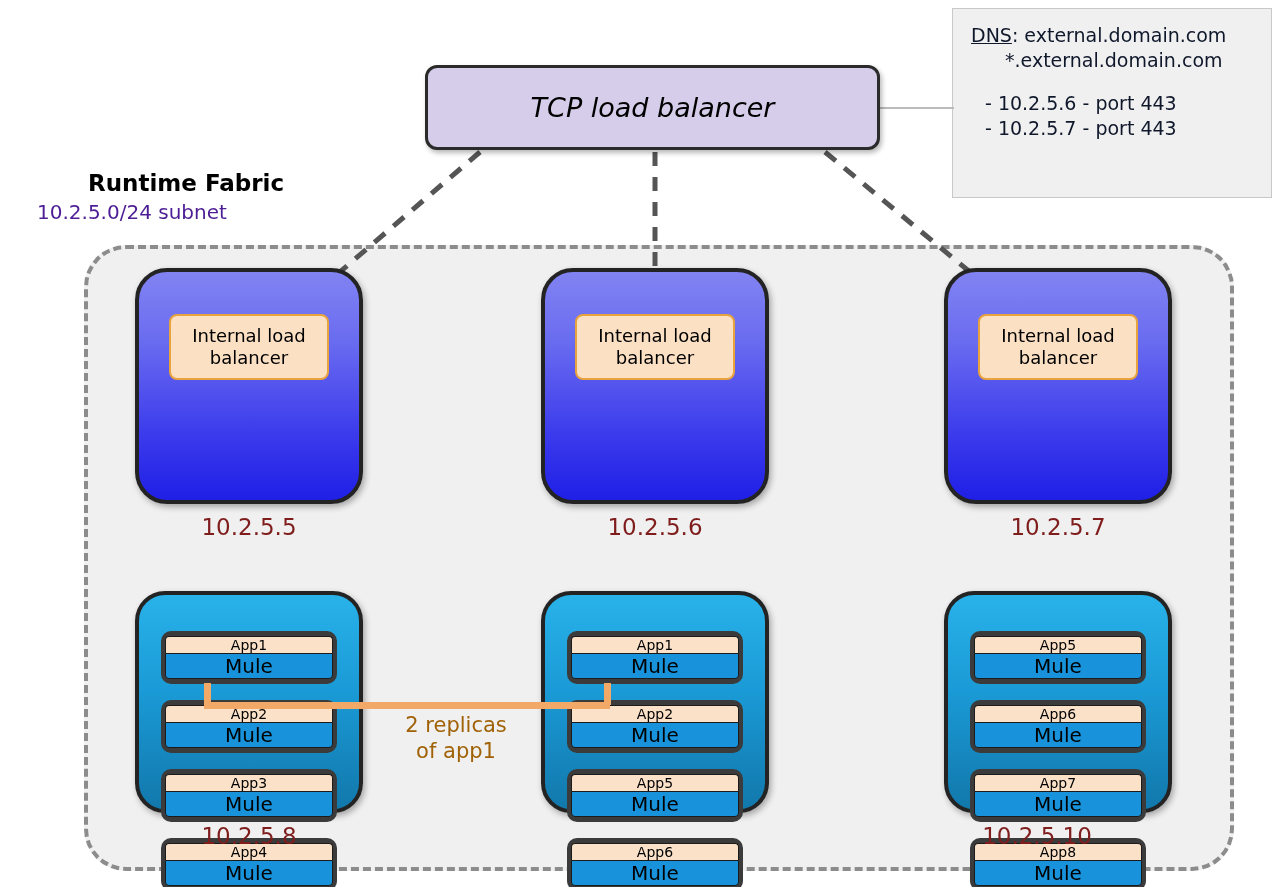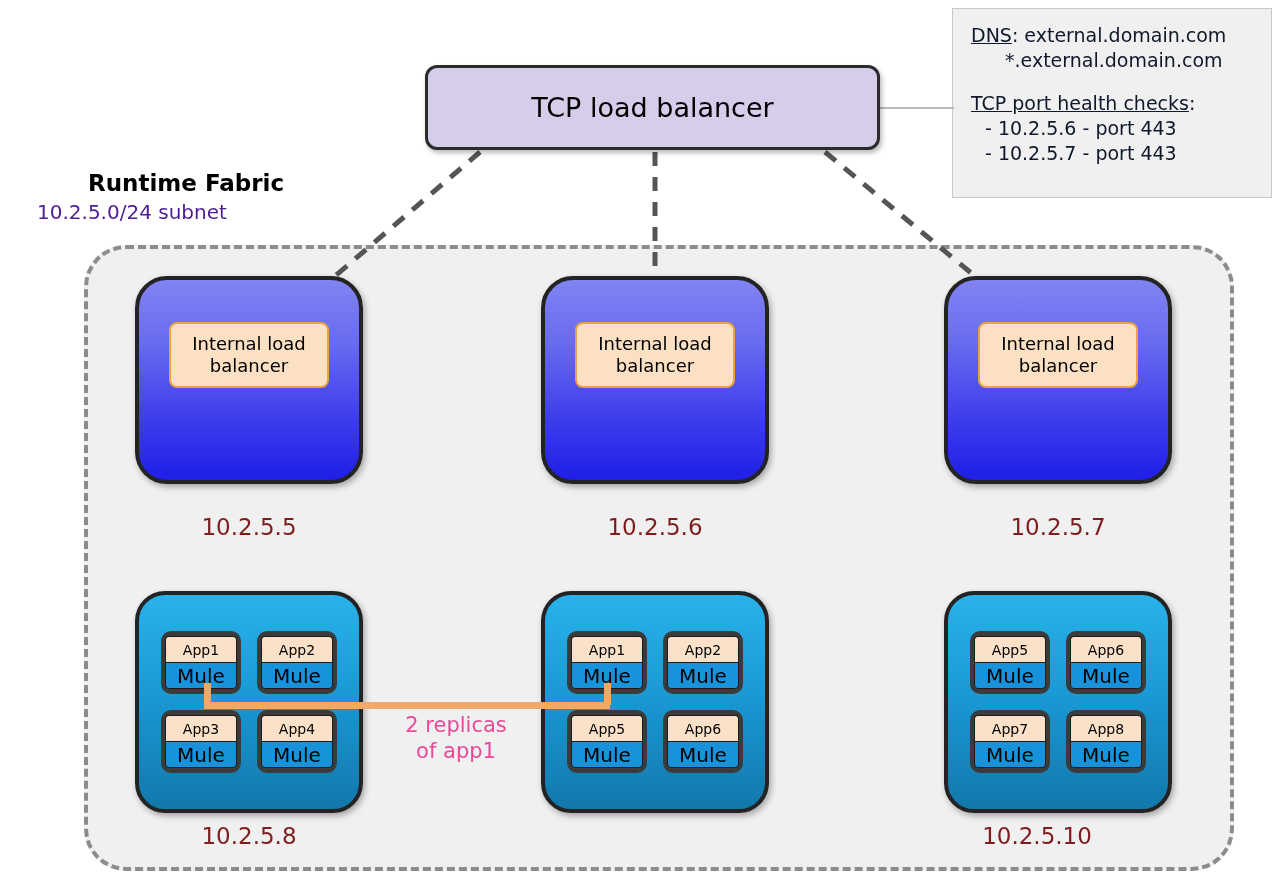--- a/index.html
+++ b/index.html
@@ -34,20 +34,21 @@
   
   .tcp-lb {
     position: absolute; left: 425px; top: 65px;
     width: 455px; height: 85px;
     background: #d6cdea;
     border: 3px solid #2b2b2b;
     border-radius: 12px;
     display: flex; align-items: center; justify-content: center;
     font-size: 27px; color: #000000;
     box-shadow: 2px 3px 5px rgba(0,0,0,0.28);
+    font-style: italic;
   }
 
   
   .conn { position: absolute; overflow: visible; pointer-events: none; }
   .conn line { stroke: #555555; stroke-width: 5; stroke-dasharray: 14 11; }
 
   
   .rf-title {
     position: absolute; left: 88px; top: 170px;
     font-size: 23px; font-weight: bold; color: #000000;
@@ -61,22 +62,22 @@
   .fabric {
     position: absolute; left: 84px; top: 245px;
     width: 1150px; height: 626px;
     background: #f0f0f0;
     border: 4px dashed #8c8c8c;
     border-radius: 42px;
   }
 
   
   .ilb-node {
-    position: absolute; top: 276px;
-    width: 228px; height: 208px;
+    position: absolute; top: 268px;
+    width: 228px; height: 236px;
     background: linear-gradient(180deg, #8183f2 0%, #6a6cf0 30%, #3b3aec 72%, #1f1fe6 100%);
     border: 4px solid #232323;
     border-radius: 32px;
     box-shadow: 2px 3px 6px rgba(0,0,0,0.32);
   }
   .ilb-inner {
     position: absolute; left: 50%; top: 42px; transform: translateX(-50%);
     width: 160px; height: 66px;
     background: #fbe0c4;
     border: 2px solid #e8a33c;
@@ -93,21 +94,21 @@
   
   .worker {
     position: absolute; top: 591px;
     width: 228px; height: 222px;
     background: linear-gradient(180deg, #29b2ea 0%, #1a9ad6 45%, #1278ab 100%);
     border: 4px solid #232323;
     border-radius: 30px;
     box-shadow: 2px 3px 6px rgba(0,0,0,0.32);
     padding: 36px 22px;
     display: grid;
-    grid-template-columns: 1fr 1fr;
+    grid-template-columns: 1fr;
     grid-template-rows: 1fr 1fr;
     gap: 16px 16px;
   }
   .pod {
     background: #3b3b3b;
     border-radius: 10px;
     padding: 5px 4px;
     display: flex; flex-direction: column;
   }
   .pod-app {
@@ -129,38 +130,35 @@
   }
 
   
   .rep { position: absolute; background: #f2a866; }
   .rep-v1 { left: 204px; top: 683px; width: 7px; height: 22px; }
   .rep-h  { left: 204px; top: 702px; width: 406px; height: 7px; }
   .rep-v2 { left: 604px; top: 683px; width: 7px; height: 22px; }
   .rep-label {
     position: absolute; left: 386px; top: 712px;
     width: 140px; text-align: center;
-    font-size: 21px; color: #ec4899; line-height: 26px;
+    font-size: 21px; color: #a16207; line-height: 26px;
   }
 </style>
 </head>
 <body>
 
 <div id="stage">
 
   <div class="legend">
     <div>
       <span class="u">DNS</span><span>:</span>
       <span>external.domain.com</span>
     </div>
     <div class="indent">*.external.domain.com</div>
     <div class="gap"></div>
-    <div>
-      <span class="u">TCP port health checks</span><span>:</span>
-    </div>
     <div class="ind2">- 10.2.5.6 - port 443</div>
     <div class="ind2">- 10.2.5.7 - port 443</div>
   </div>
   <div class="legend-link"></div>
 
   <div class="rf-title">Runtime Fabric</div>
   <div class="rf-sub">10.2.5.0/24 subnet</div>
 
   <div class="fabric"></div>
 

